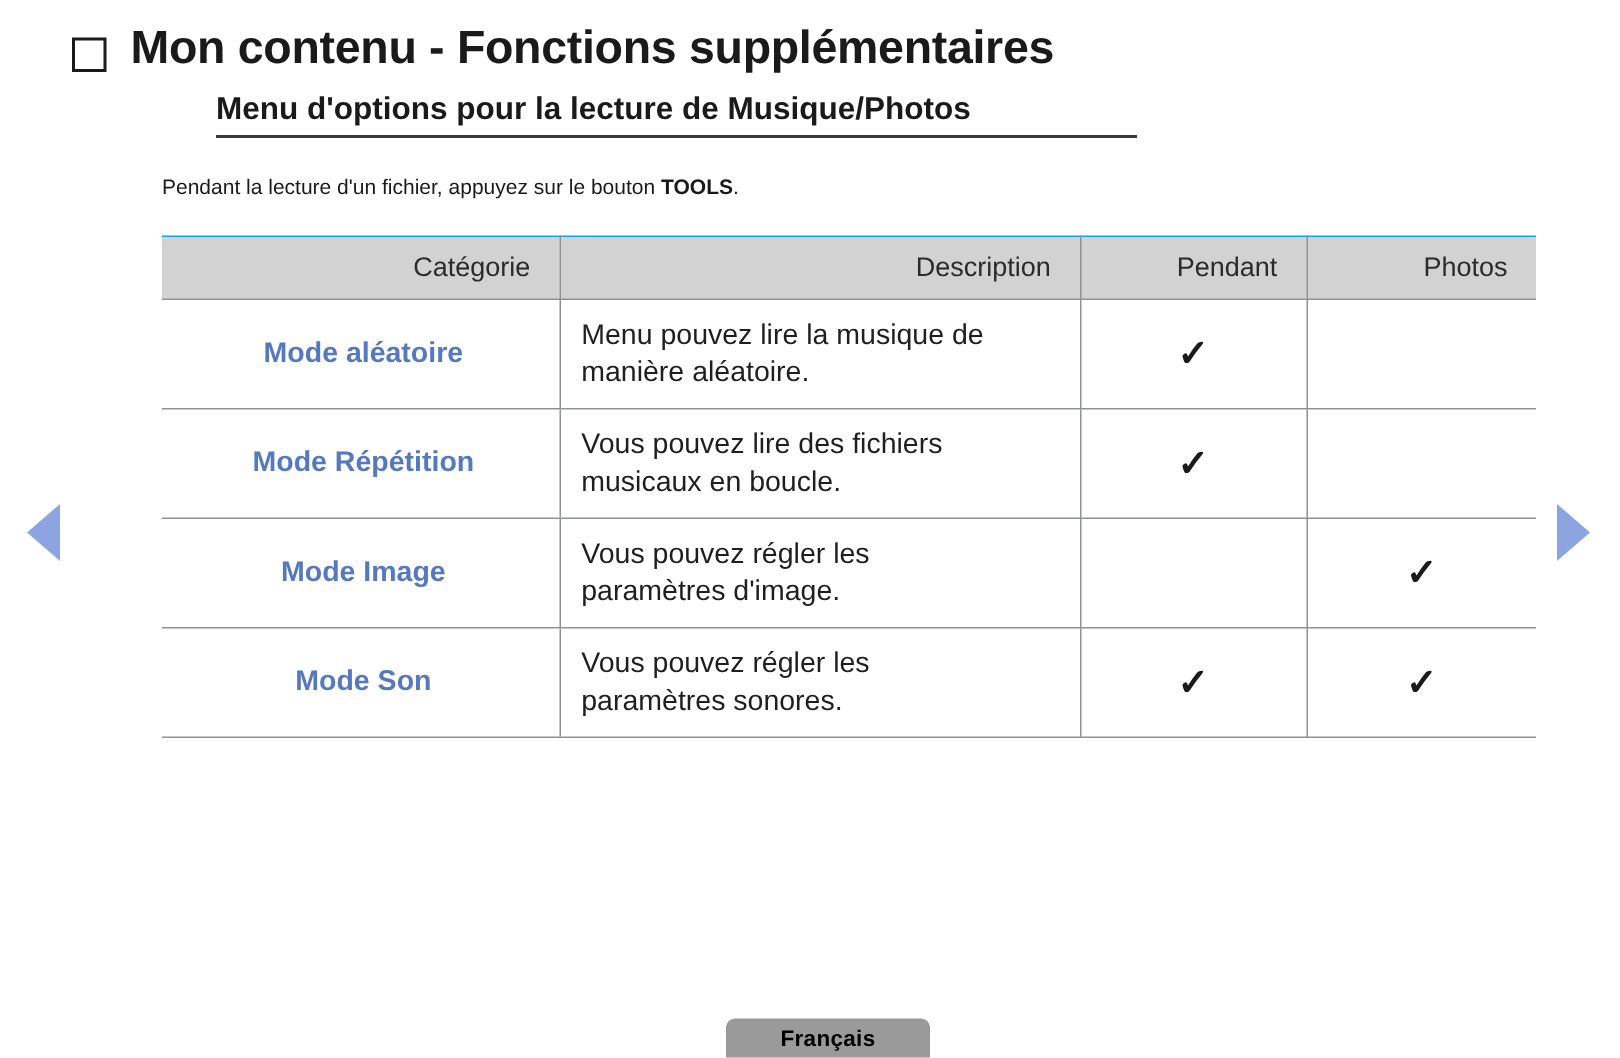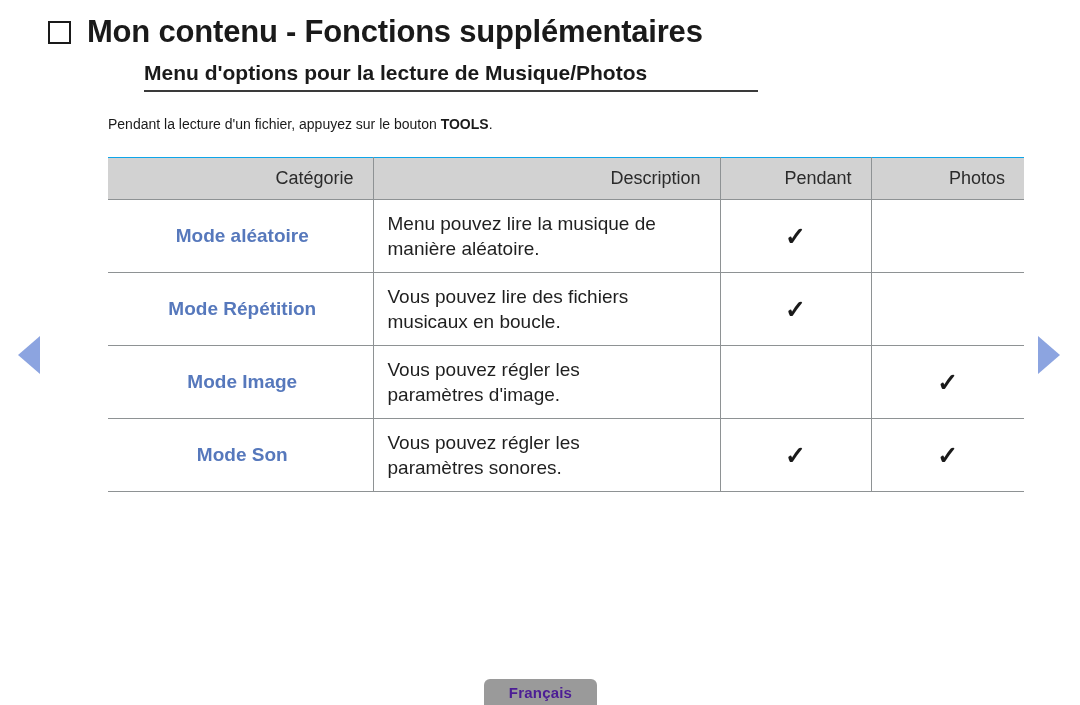--- a/index.html
+++ b/index.html
@@ -38,21 +38,21 @@
     border-bottom: 19px solid transparent;
     border-left: 22px solid #8ca4e0;
   }
 
   
   .title-row {
     position: absolute;
     left: 48px;
     top: 16px;
     display: flex;
-    align-items: center;
+    align-items: flex-end;
   }
   .title-bullet {
     width: 22px;
     height: 22px;
     position: relative;
     margin-right: 17px;
     flex: none;
   }
   .title-bullet::before {
     content: "";
@@ -172,25 +172,25 @@
     font-weight: bold;
     display: inline-block;
   }
   .desc-line { display: block; }
 
   
   .lang-tab {
     position: absolute;
     left: 484px;
     top: 679px;
-    width: 113px;
+    width: 136px;
     height: 26px;
     background: #9a9a9a;
     border-radius: 6px 6px 0 0;
-    color: #4c1d95;
+    color: #000000;
     font-size: 15px;
     font-weight: bold;
     display: flex;
     align-items: center;
     justify-content: center;
     letter-spacing: 0.2px;
   }
 </style>
 </head>
 <body>

